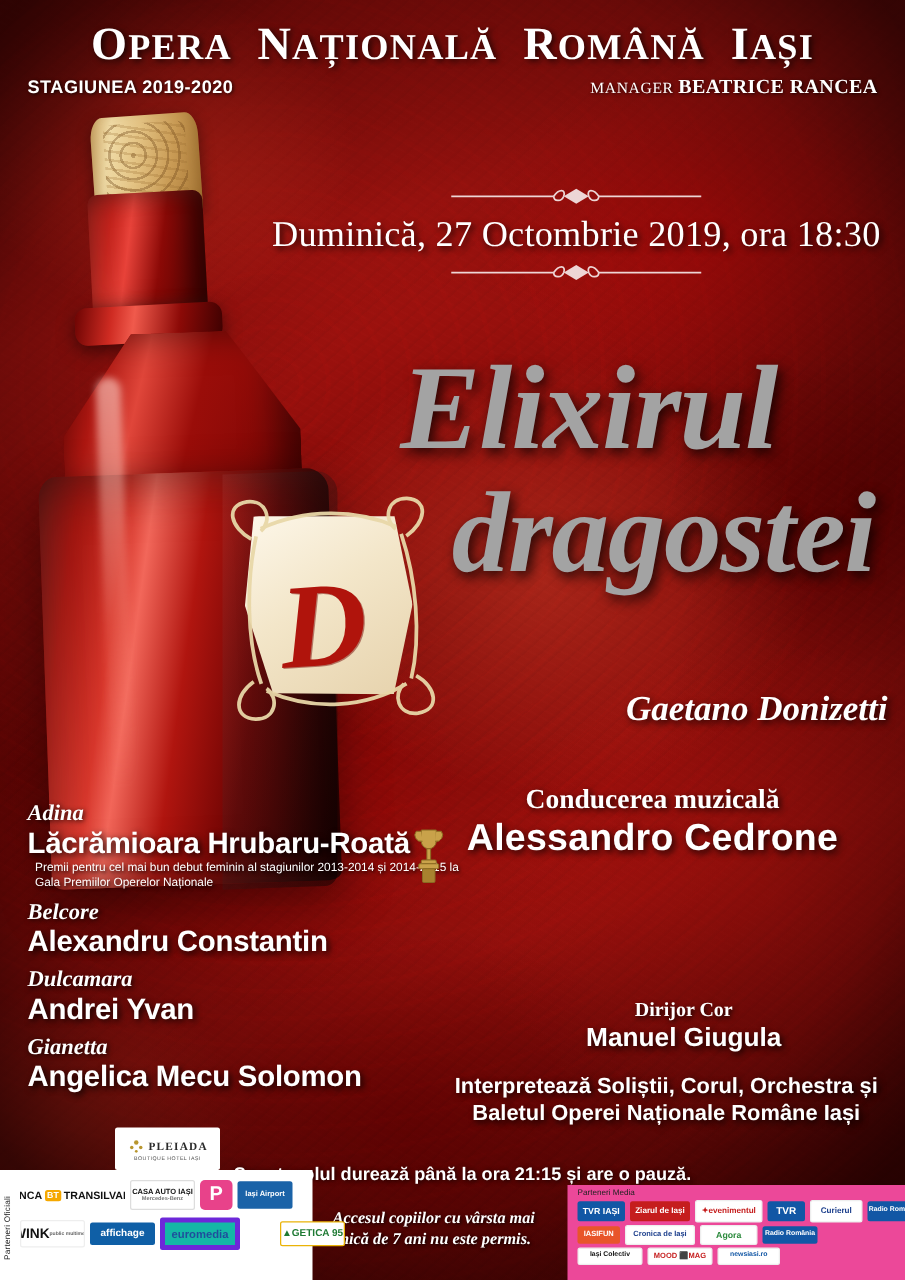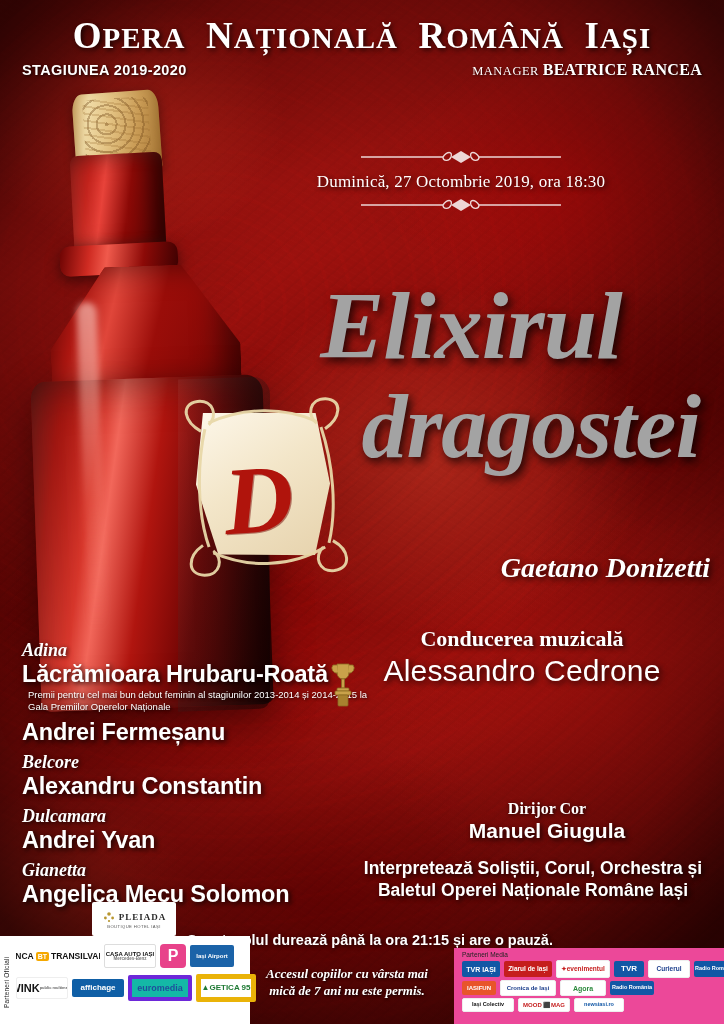--- a/index.html
+++ b/index.html
@@ -227,21 +227,21 @@
   }
   .orn {
     height: 22px;
     display: flex;
     align-items: center;
     justify-content: center;
     opacity: .92;
   }
   .date-text {
     font-family: "Liberation Serif", serif;
-    font-size: 17px;
+    font-size: 29px;
     letter-spacing: .2px;
     text-shadow: 2px 2px 5px rgba(0,0,0,.8);
     padding: 4px 0 2px;
     white-space: nowrap;
   }
 
   
   .title-main {
     position: absolute;
     left: 236px;
@@ -291,21 +291,21 @@
   }
   .conductor-role {
     font-family: "Liberation Serif", serif;
     font-size: 22px;
     font-weight: bold;
     text-shadow: 2px 2px 5px rgba(0,0,0,.8);
   }
   .conductor-name {
     font-family: "Liberation Sans", sans-serif;
     font-size: 30px;
-    font-weight: normal;
+    font-weight: bold;
     letter-spacing: .2px;
     text-shadow: 2px 2px 6px rgba(0,0,0,.85);
     margin-top: 2px;
   }
 
   
   .cast {
     position: absolute;
     left: 16px;
     top: 640px;
@@ -557,21 +557,20 @@
     <div class="conductor-name">Alessandro Cedrone</div>
   </div>
 
   <div class="cast">
     <div class="cast-item">
       <div class="cast-role">Adina</div>
       <div class="cast-name">Lăcrămioara Hrubaru-Roată</div>
       <div class="cast-note">Premii pentru cel mai bun debut feminin al stagiunilor 2013-2014 și 2014-2015 la Gala Premiilor Operelor Naționale</div>
     </div>
     <div class="cast-item">
-      <div class="cast-name">Andrei Fermeșanu</div>
     </div>
     <div class="cast-item">
       <div class="cast-role">Belcore</div>
       <div class="cast-name">Alexandru Constantin</div>
     </div>
     <div class="cast-item">
       <div class="cast-role">Dulcamara</div>
       <div class="cast-name">Andrei Yvan</div>
     </div>
     <div class="cast-item">
@@ -634,21 +633,21 @@
       <div class="logo" style="width:44px;height:22px;background:#1b63a8;color:#fff;font-size:6px;">Iași Airport</div>
     </div>
 
     <div class="logo-row" style="position:absolute; left:16px; top:38px;">
       <div class="logo" style="width:50px;height:20px;background:#fff;color:#111;font-size:11px;border:1px solid #eee;flex-direction:row;">
         <span style="font-weight:bold;font-size:11px;">WINK</span>
         <span style="font-size:4px;color:#666;">public multimedia</span>
       </div>
       <div class="logo" style="width:52px;height:18px;background:#0f5fa6;color:#fff;font-size:8px;">affichage</div>
       <div class="logo" style="width:56px;height:18px;background:#14b8a6;color:#1f4e9c;font-size:9px;border:4px solid #6d28d9;">euromedia</div>
-      <div class="logo" style="width:50px;height:18px;background:#fff;color:#1f7a34;font-size:8px;border:5px solid #eab308;">▲GETICA 95</div>
+      <div class="logo" style="width:50px;height:18px;background:#fff;color:#1f7a34;font-size:8px;border:1px solid #eab308;margin-left:28px;">▲GETICA 95</div>
     </div>
   </div>
 
   <div class="sponsors-right">
     <div class="media-title" style="left:8px; top:3px;">Parteneri Media</div>
 
     <div class="logo-row" style="position:absolute; left:8px; top:12px;">
       <div class="logo" style="width:38px;height:16px;background:#1257a5;color:#fff;font-size:7px;">TVR IAȘI</div>
       <div class="logo" style="width:48px;height:16px;background:#c51d1d;color:#fff;font-size:6.5px;">Ziarul de Iași</div>
       <div class="logo" style="width:52px;height:16px;background:#fff;color:#c51d1d;font-size:6.5px;border:1px solid #eee;">✦evenimentul</div>

